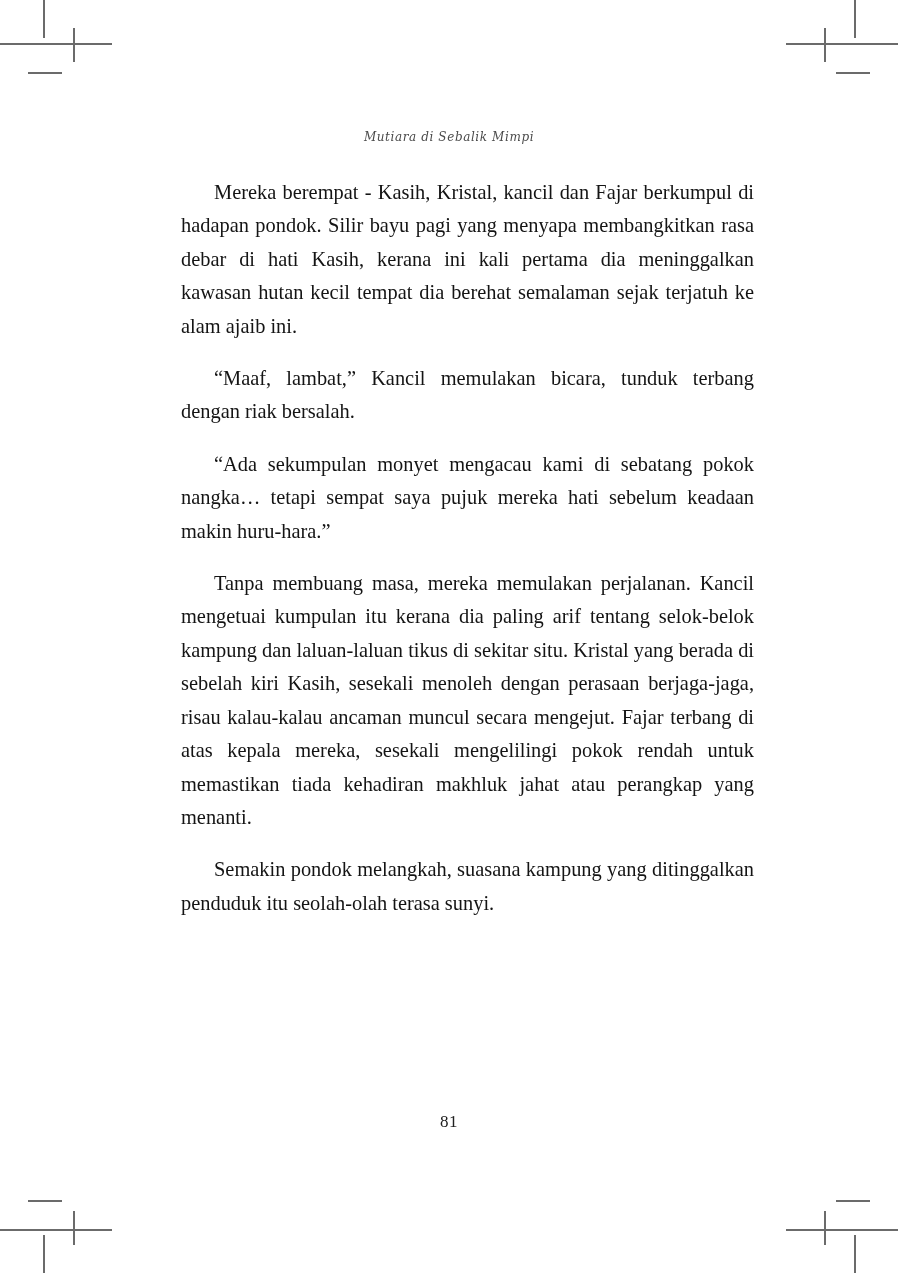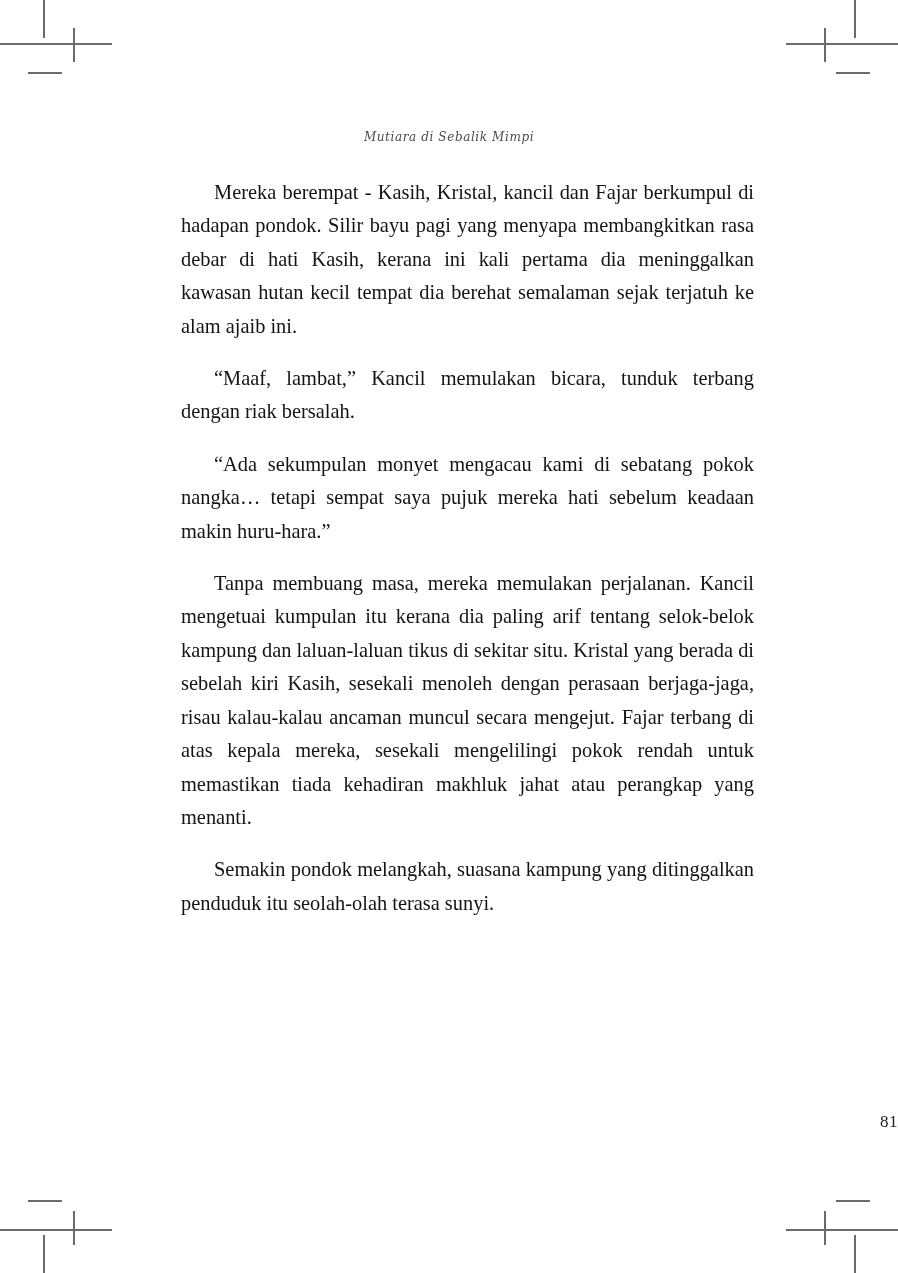--- a/index.html
+++ b/index.html
@@ -78,21 +78,21 @@
     hyphens: none;
   }
   .para:last-child { margin-bottom: 0; }
 
   
   .folio {
     position: absolute;
     left: 0;
     right: 0;
     top: 1112px;
-    text-align: right;
+    text-align: center;
     font-size: 17px;
     color: #202020;
     letter-spacing: 0.5px;
   }
 </style>
 </head>
 <body>
 
 <div class="page">
 

